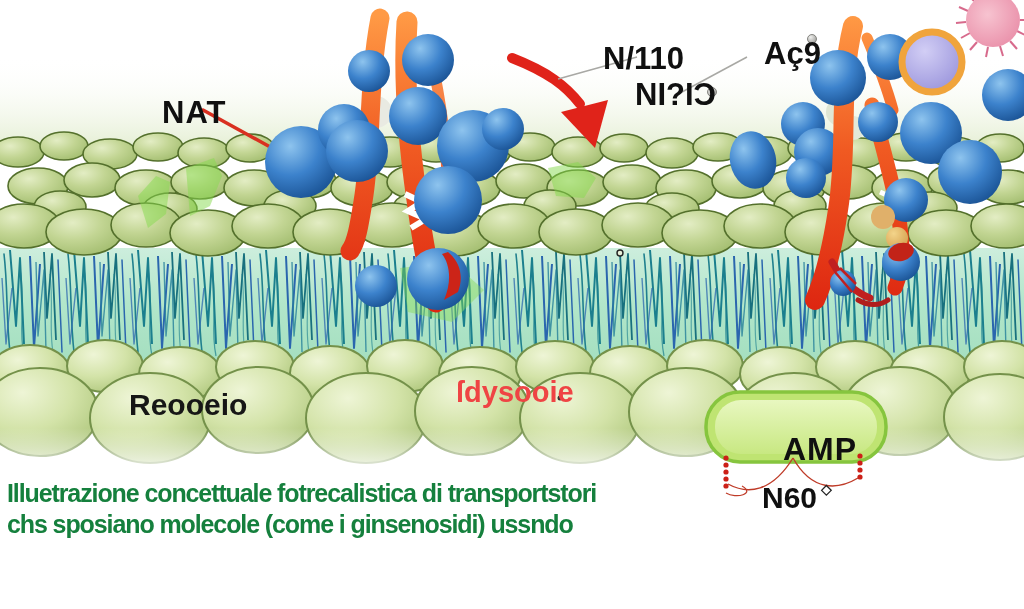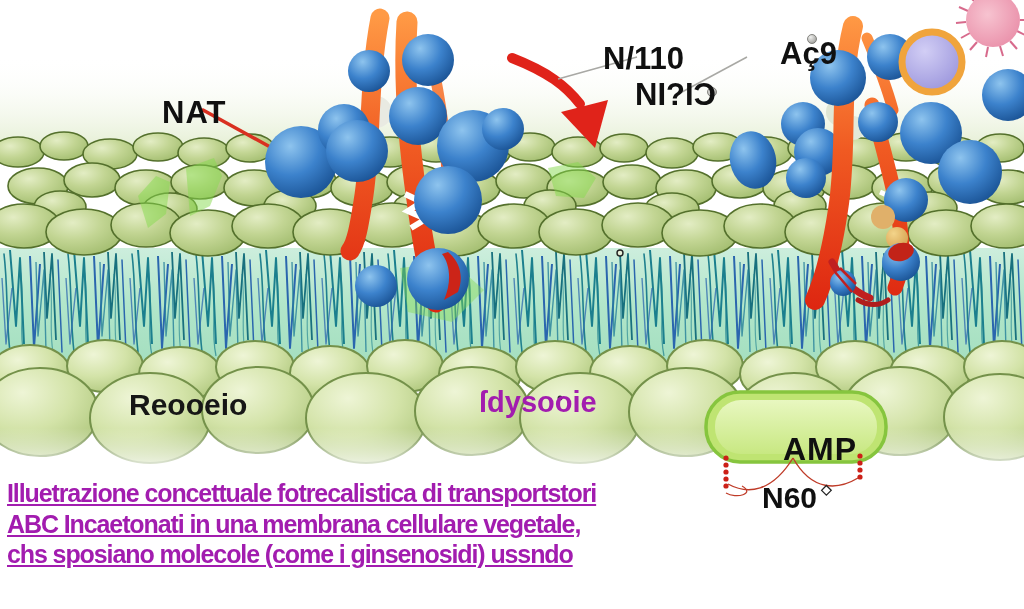--- a/index.html
+++ b/index.html
@@ -3,28 +3,28 @@
 <meta charset="utf-8">
 <style>
   html,body{margin:0;padding:0;background:#fff;}
   .stage{position:relative;width:1024px;height:609px;background:#ffffff;overflow:hidden;
          font-family:"Liberation Sans",sans-serif;}
   .stage svg{position:absolute;left:0;top:0;}
   .lbl{position:absolute;font-weight:700;color:#101010;white-space:nowrap;}
   .lbl-nat{left:134px;top:95px;font-size:31px;letter-spacing:1px;margin-left:28px;}
   .lbl-n110{left:603px;top:41px;font-size:31px;}
   .lbl-niic{left:635px;top:77px;font-size:31px;}
-  .lbl-ac9{left:780px;top:36px;font-size:31px;}
+  .lbl-ac9{left:764px;top:36px;font-size:31px;}
   .lbl-reooeio{left:129px;top:388px;font-size:30px;color:#161616;}
-  .lbl-sdysooie{left:456px;top:386px;font-size:29px;color:#a21caf;margin-left:23px;}
+  .lbl-sdysooie{left:456px;top:376px;font-size:29px;color:#ef4444;}
   .lbl-amp{left:783px;top:431px;font-size:32px;letter-spacing:1px;}
   .lbl-n60{left:762px;top:481px;font-size:30px;}
   .dia{font-size:14px;vertical-align:14px;margin-left:4px;color:#222;}
   .caption{position:absolute;left:7px;top:478px;font-size:25px;line-height:30.5px;
-           font-weight:700;letter-spacing:-1.1px;color:#a21caf;text-decoration:underline;}
+           font-weight:700;letter-spacing:-1.1px;color:#15803d;}
   .caption div{white-space:nowrap;}
 </style>
 </head>
 <body>
 
 <div class="stage">
 
 <svg width="1024" height="609" viewBox="0 0 1024 609">
   <defs>
     <linearGradient id="gTint" x1="0" y1="0" x2="0" y2="1">
@@ -327,17 +327,16 @@
 <div class="lbl lbl-ac9">Aç9</div>
 <div class="lbl lbl-reooeio">Reooeio</div>
 <div class="lbl lbl-sdysooie">ſdysooie</div>
 <div class="lbl lbl-amp">AMP</div>
 <div class="lbl lbl-n60">
   <span>N60</span><span class="dia">◇</span>
 </div>
 
 <div class="caption">
   <div>Illuetrazione concettuale fotrecalistica di transportstori</div>
-  <div>ABC Incaetonati in una membrana cellulare vegetale,</div>
   <div>chs sposiano molecole (come i ginsenosidi) ussndo</div>
 </div>
 
 </div>
 
 </body></html>

